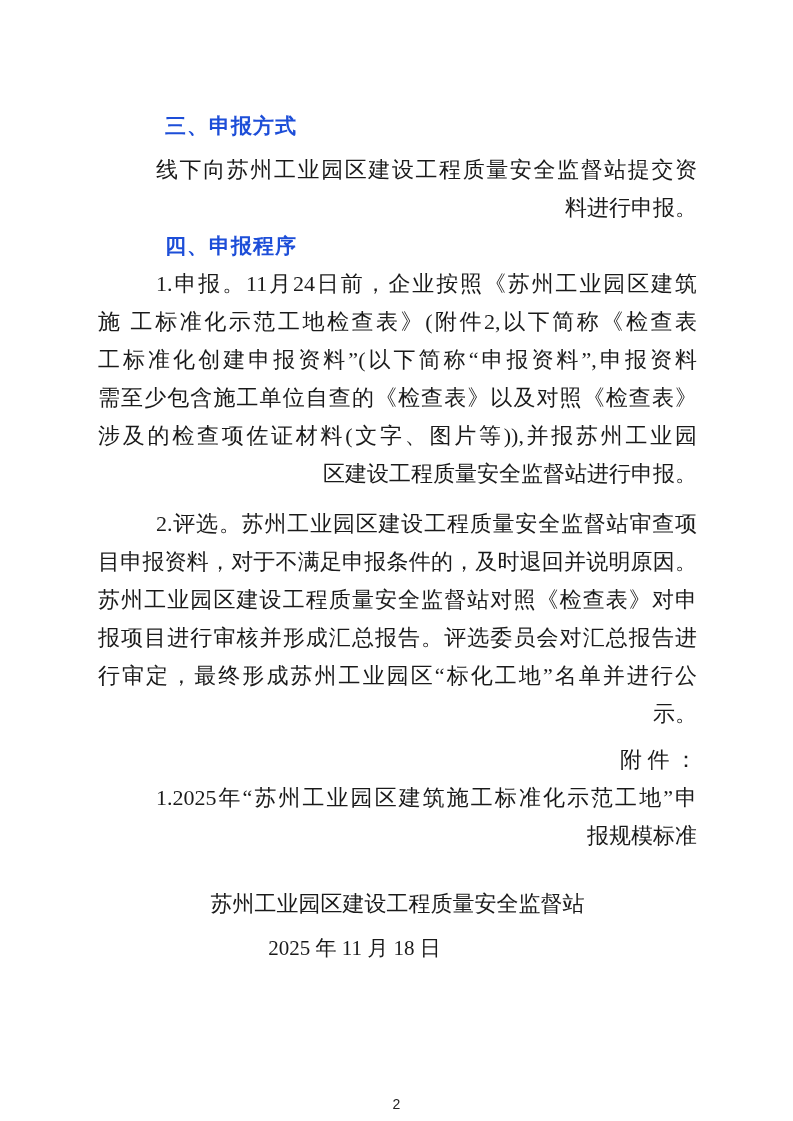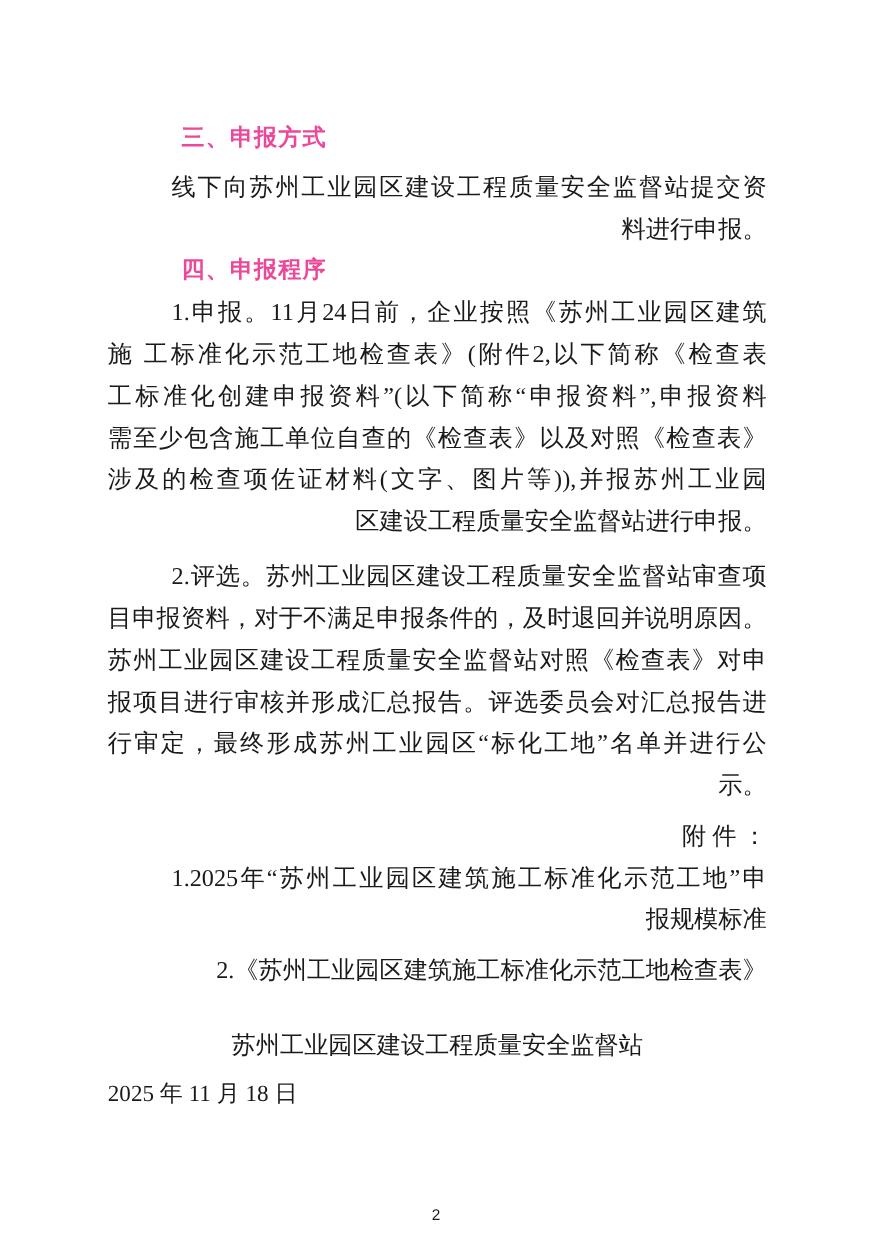--- a/index.html
+++ b/index.html
@@ -17,21 +17,21 @@
     position: absolute;
     left: 98px;
     top: 107px;
     width: 599px;
   }
   .heading {
     font-family: "Liberation Sans", "DejaVu Sans", sans-serif;
     font-weight: 700;
     font-size: 21px;
     line-height: 38px;
-    color: #ec4899;
+    color: #1d4ed8;
     padding-left: 67px;
     letter-spacing: 1px;
   }
   .line {
     font-size: 22px;
     line-height: 38px;
     white-space: pre-wrap;
     text-align: right;
   }
   .line.fill {
@@ -46,21 +46,21 @@
   .gap-att { margin-top: 8px; }
   .gap-sig { margin-top: 30px; }
   .signature-org {
     font-size: 22px;
     line-height: 38px;
     text-align: center;
   }
   .signature-date {
     font-size: 21px;
     line-height: 38px;
-    text-align: left;
+    text-align: center;
     padding-right: 86px;
     margin-top: 6px;
   }
   .page-number {
     position: absolute;
     left: 0;
     top: 1096px;
     width: 793px;
     text-align: center;
     font-family: "Liberation Sans", "DejaVu Sans", sans-serif;
@@ -93,21 +93,20 @@
     <div class="line fill">苏州工业园区建设工程质量安全监督站对照《检查表》对申</div>
     <div class="line fill">报项目进行审核并形成汇总报告。评选委员会对汇总报告进</div>
     <div class="line fill">行审定，最终形成苏州工业园区“标化工地”名单并进行公</div>
     <div class="line">示。</div>
 
     <div class="line ind gap-att">附 件 ：</div>
 
     <div class="line fill ind">1.2025年“苏州工业园区建筑施工标准化示范工地”申</div>
     <div class="line">报规模标准</div>
 
-    <div class="line ind gap-att">2.《苏州工业园区建筑施工标准化示范工地检查表》</div>
 
     <div class="signature-org gap-sig">苏州工业园区建设工程质量安全监督站</div>
     <div class="signature-date">2025 年 11 月 18 日</div>
 
   </div>
 
   <div class="page-number">2</div>
 </div>
 
 </body></html>

